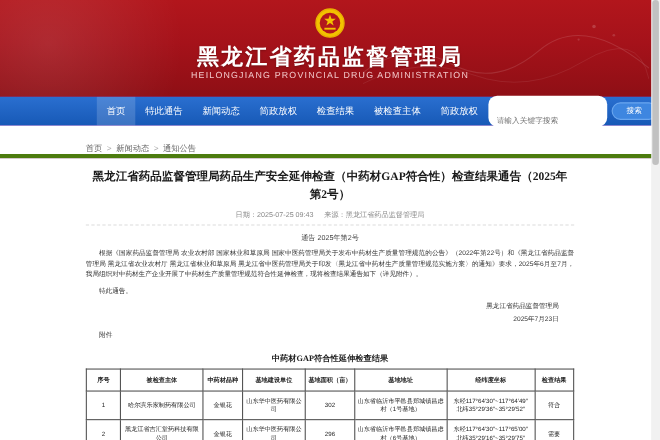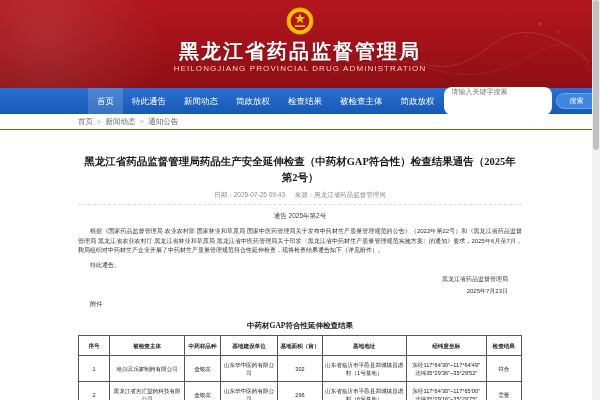--- a/index.html
+++ b/index.html
@@ -95,21 +95,21 @@
     display: flex;
     align-items: center;
     gap: 4px;
     padding-right: 6px;
   }
   .search-box {
     width: 108px; height: 28px;
     background: #ffffff;
     border-radius: 8px;
     display: flex;
-    align-items: flex-start;
+    align-items: flex-end;
     padding: 0 6px;
   }
   .search-box input {
     border: none; outline: none;
     width: 100%;
     font-size: 7px;
     color: #999;
     background: transparent;
     font-family: "Liberation Sans", sans-serif;
   }
@@ -127,42 +127,42 @@
     width: 16px; height: 16px;
     border-radius: 50%;
     background: #ffffff;
     display: flex; align-items: center; justify-content: center;
   }
 
   
   .breadcrumb {
     height: 16px;
     line-height: 16px;
-    padding: 0 78px;
+    padding: 13px 78px;
     font-size: 7.5px;
     color: #666;
     background: #fff;
-    border-bottom: 1px solid #4d7c0f;
+    border-bottom: 4px solid #4d7c0f;
   }
   .breadcrumb span { color: #666; }
   .breadcrumb .sep { margin: 0 2px; color: #aaa; }
 
   
   .doc {
     padding: 6px 78px 0 78px;
     background: #fff;
   }
   .doc-title {
     font-size: 10.5px;
     font-weight: bold;
     color: #1a1a1a;
     text-align: center;
     line-height: 16px;
     font-family: "Liberation Serif", serif;
-    margin-top: 18px;
+    margin-top: 4px;
   }
   .doc-meta {
     text-align: center;
     font-size: 6.5px;
     color: #8a8a8a;
     margin-top: 5px;
     padding-bottom: 4px;
     border-bottom: 1px dashed #dcdcdc;
   }
   .doc-meta span { margin: 0 4px; }

